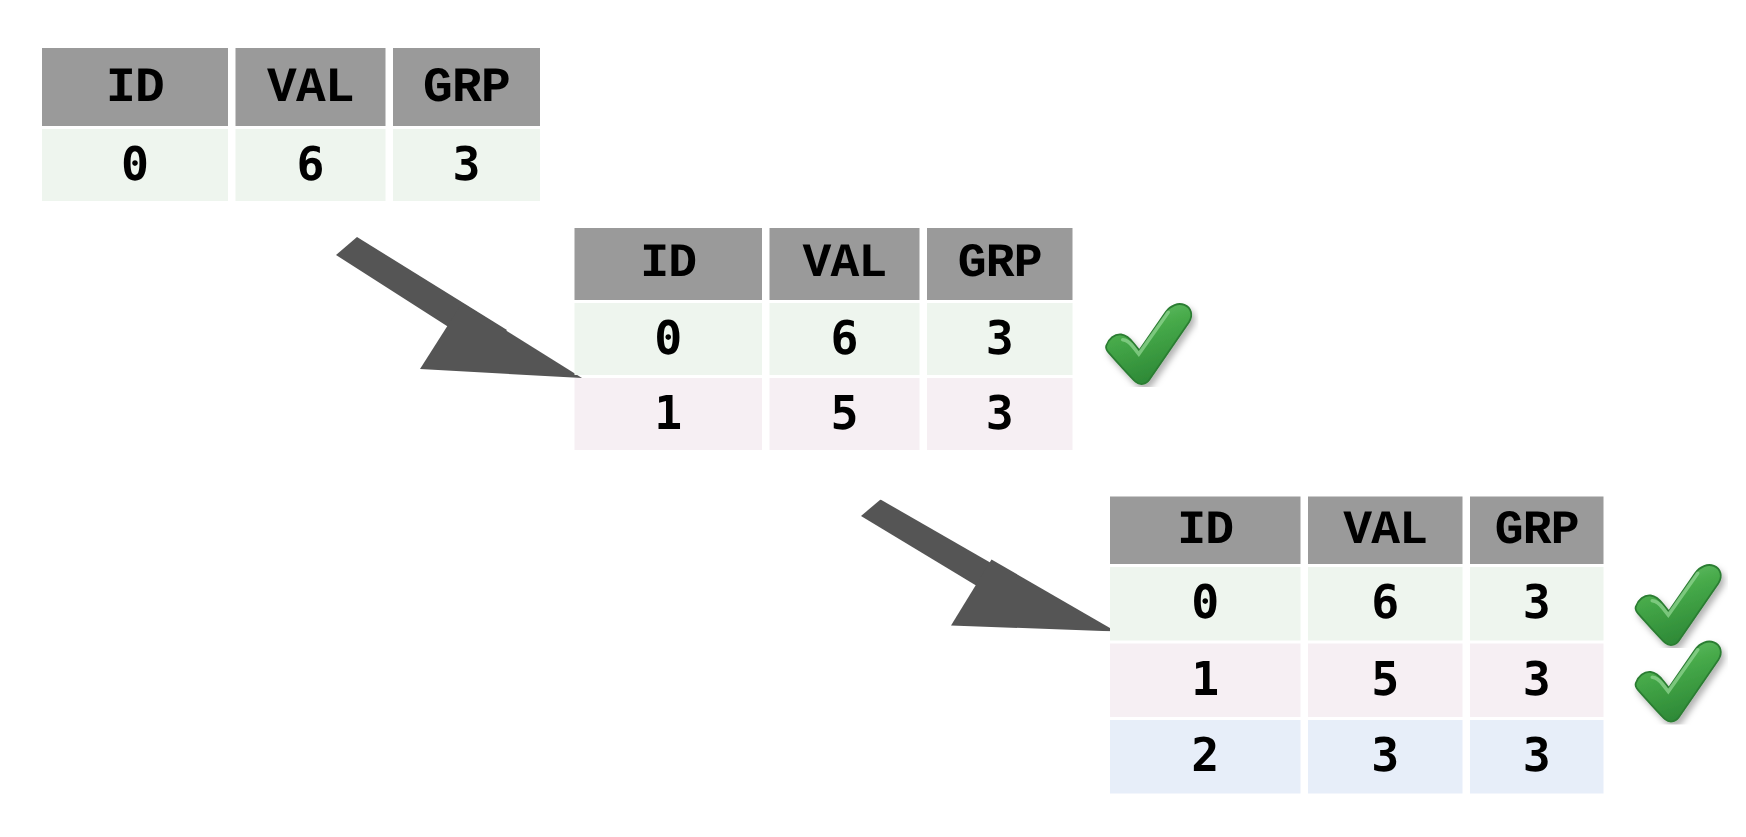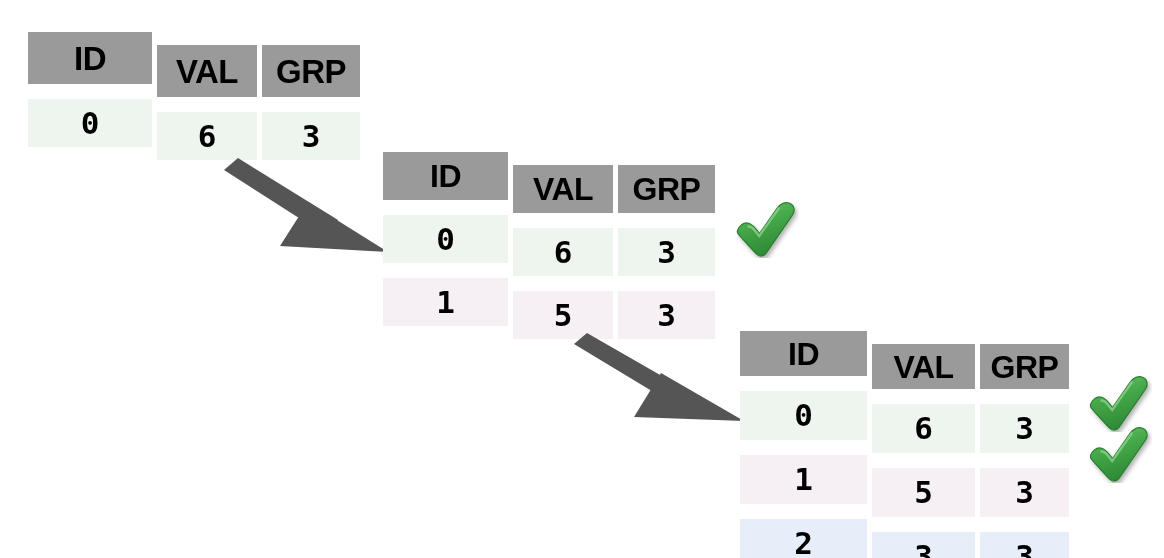--- a/index.html
+++ b/index.html
@@ -36,31 +36,31 @@
     display: flex;
     align-items: center;
     justify-content: center;
     box-sizing: border-box;
     color: #000000;
     text-align: center;
     line-height: 1;
   }
   .tbl .hdr .cell {
     background: #9a9a9a;
-    font-family: Liberation Sans, sans-serif;
+    font-family: Liberation Mono, monospace;
     font-weight: bold;
     letter-spacing: -0.5px;
   }
   .tbl .body .cell {
     font-family: "DejaVu Sans Mono", monospace;
     font-weight: bold;
   }
 
   
-  .tbl .trow .cell + .cell { margin-left: 5px; margin-top: 13px; }
+  .tbl .trow .cell + .cell { margin-left: 5px; }
   .tbl .trow + .trow { margin-top: 2px; }
 
   
   #table-source { left: 28px; top: 32px; }
   #table-source .hdr .cell { height: 52px; font-size: 33px; }
   #table-source .body .cell { height: 48px; font-size: 31px; }
   #table-source .c-id  { width: 124px; }
   #table-source .c-val { width: 100px; }
   #table-source .c-grp { width: 98px; }
 

